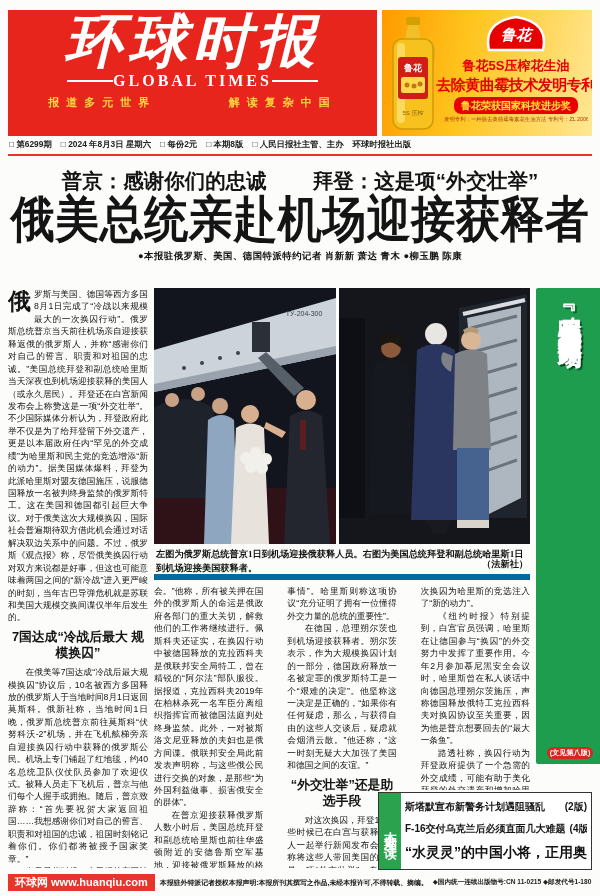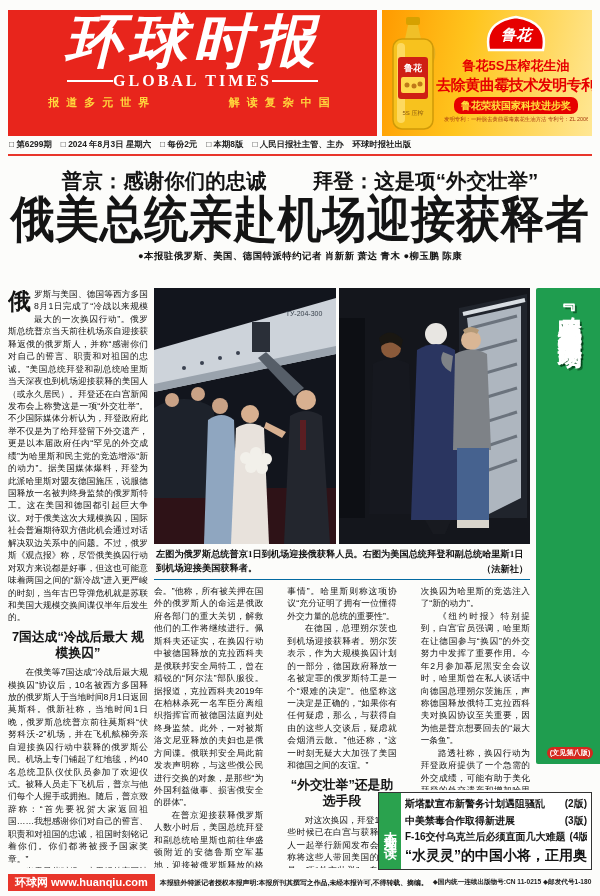--- a/index.html
+++ b/index.html
@@ -33,21 +33,21 @@
   .headline span { display:inline-block; font-size:44px; font-weight:900; line-height:1.04; letter-spacing:0.5px; transform:scaleY(1.12); white-space:nowrap; }
   .byline { text-align:center; font-size:9.4px; font-weight:700; margin-top:8px; letter-spacing:0.5px; }
   
   .bodywrap { position:absolute; left:8px; top:288px; width:584px; height:580px; display:flex; gap:6px; }
   .news-col { font-size:8.7px; line-height:1.43; text-align:justify; overflow:hidden; }
   .col1 { width:140px; height:580px; }
   .middle { width:376px; display:flex; flex-direction:column; }
   .photos { display:flex; gap:3px; height:256px; overflow:hidden; }
   .photo { background:#14161c; overflow:hidden; }
   .photo svg { display:block; }
-  .caption { position:relative; font-family:"Liberation Serif","DejaVu Serif",serif; font-weight:700; font-size:9.2px; line-height:1.55; padding:3px 2px 2px; border-bottom:1px solid #0369a1; height:36px; overflow:hidden; }
+  .caption { position:relative; font-family:"Liberation Serif","DejaVu Serif",serif; font-weight:700; font-size:9.2px; line-height:1.55; padding:3px 2px 2px; border-bottom:6px solid #0369a1; height:36px; overflow:hidden; }
   .credit { position:absolute; right:2px; bottom:3px; }
   .cols3 { flex:1; display:flex; gap:24px; padding-top:5px; overflow:hidden; align-items:flex-start; }
   .tcol { flex:1; height:100%; }
   .tcol.short { height:205px; }
   p { margin:0; text-indent:2em; }
   p.lead { text-indent:0; }
   .dropcap { float:left; font-size:23px; font-weight:900; line-height:1; padding:2px 3px 0 0; }
   .subhead { font-weight:900; font-size:12.8px; text-align:center; line-height:1.3; margin:5px 0 4px; text-indent:0; }
   
   .sidecol { width:56px; display:flex; flex-direction:column; }
@@ -237,24 +237,20 @@
 </div>
 
 <div class="digest">
   <div class="digest-label">本期导读</div>
   <div class="digest-items">
     <div class="digest-row">
       <span>斯塔默宣布新警务计划遇阻骚乱</span>
       <span>(2版)</span>
     </div>
     <div class="digest-row">
-      <span>中美禁毒合作取得新进展</span>
-      <span>(3版)</span>
-    </div>
-    <div class="digest-row">
       <span>F-16交付乌克兰后必须直面几大难题</span>
       <span>(4版)</span>
     </div>
     <div class="digest-row">
       <span>“水灵灵”的中国小将，正用奥运精神惊艳巴黎</span>
       <span>(7版)</span>
     </div>
   </div>
 </div>
 

